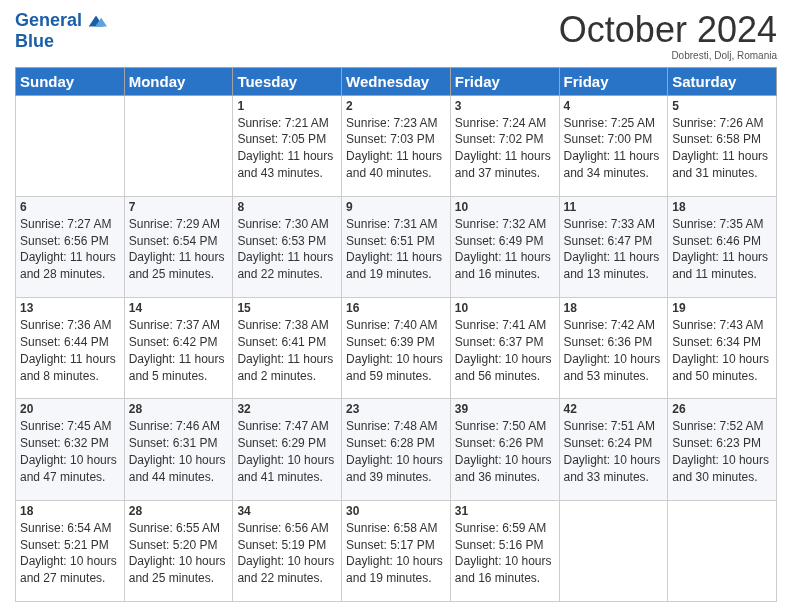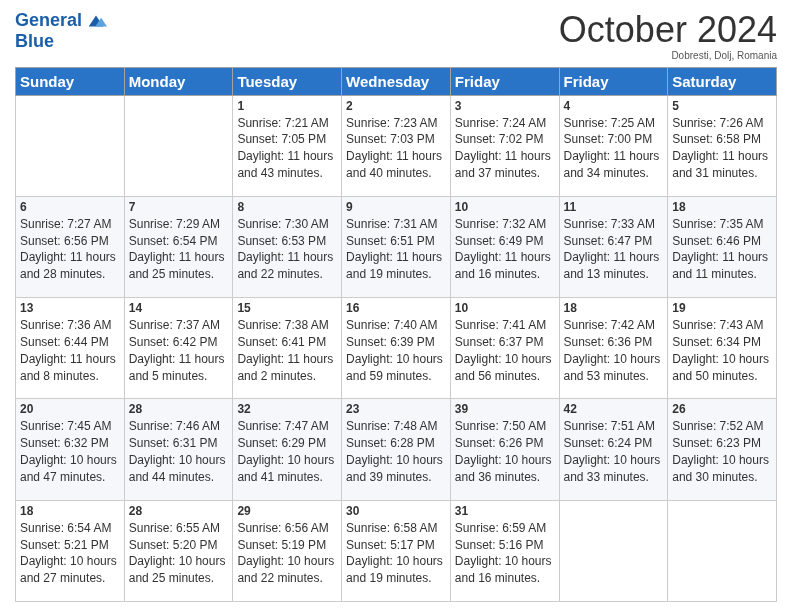--- a/index.html
+++ b/index.html
@@ -257,21 +257,21 @@
         <tr class="row-odd">
           <td>
             <span class="day-num">18</span>
             <div class="day-detail">Sunrise: 6:54 AM<br>Sunset: 5:21 PM<br>Daylight: 10 hours and 27 minutes.</div>
           </td>
           <td>
             <span class="day-num">28</span>
             <div class="day-detail">Sunrise: 6:55 AM<br>Sunset: 5:20 PM<br>Daylight: 10 hours and 25 minutes.</div>
           </td>
           <td>
-            <span class="day-num">29</span>
+            <span class="day-num">34</span>
             <div class="day-detail">Sunrise: 6:56 AM<br>Sunset: 5:19 PM<br>Daylight: 10 hours and 22 minutes.</div>
           </td>
           <td>
             <span class="day-num">30</span>
             <div class="day-detail">Sunrise: 6:58 AM<br>Sunset: 5:17 PM<br>Daylight: 10 hours and 19 minutes.</div>
           </td>
           <td>
             <span class="day-num">31</span>
             <div class="day-detail">Sunrise: 6:59 AM<br>Sunset: 5:16 PM<br>Daylight: 10 hours and 16 minutes.</div>
           </td>

